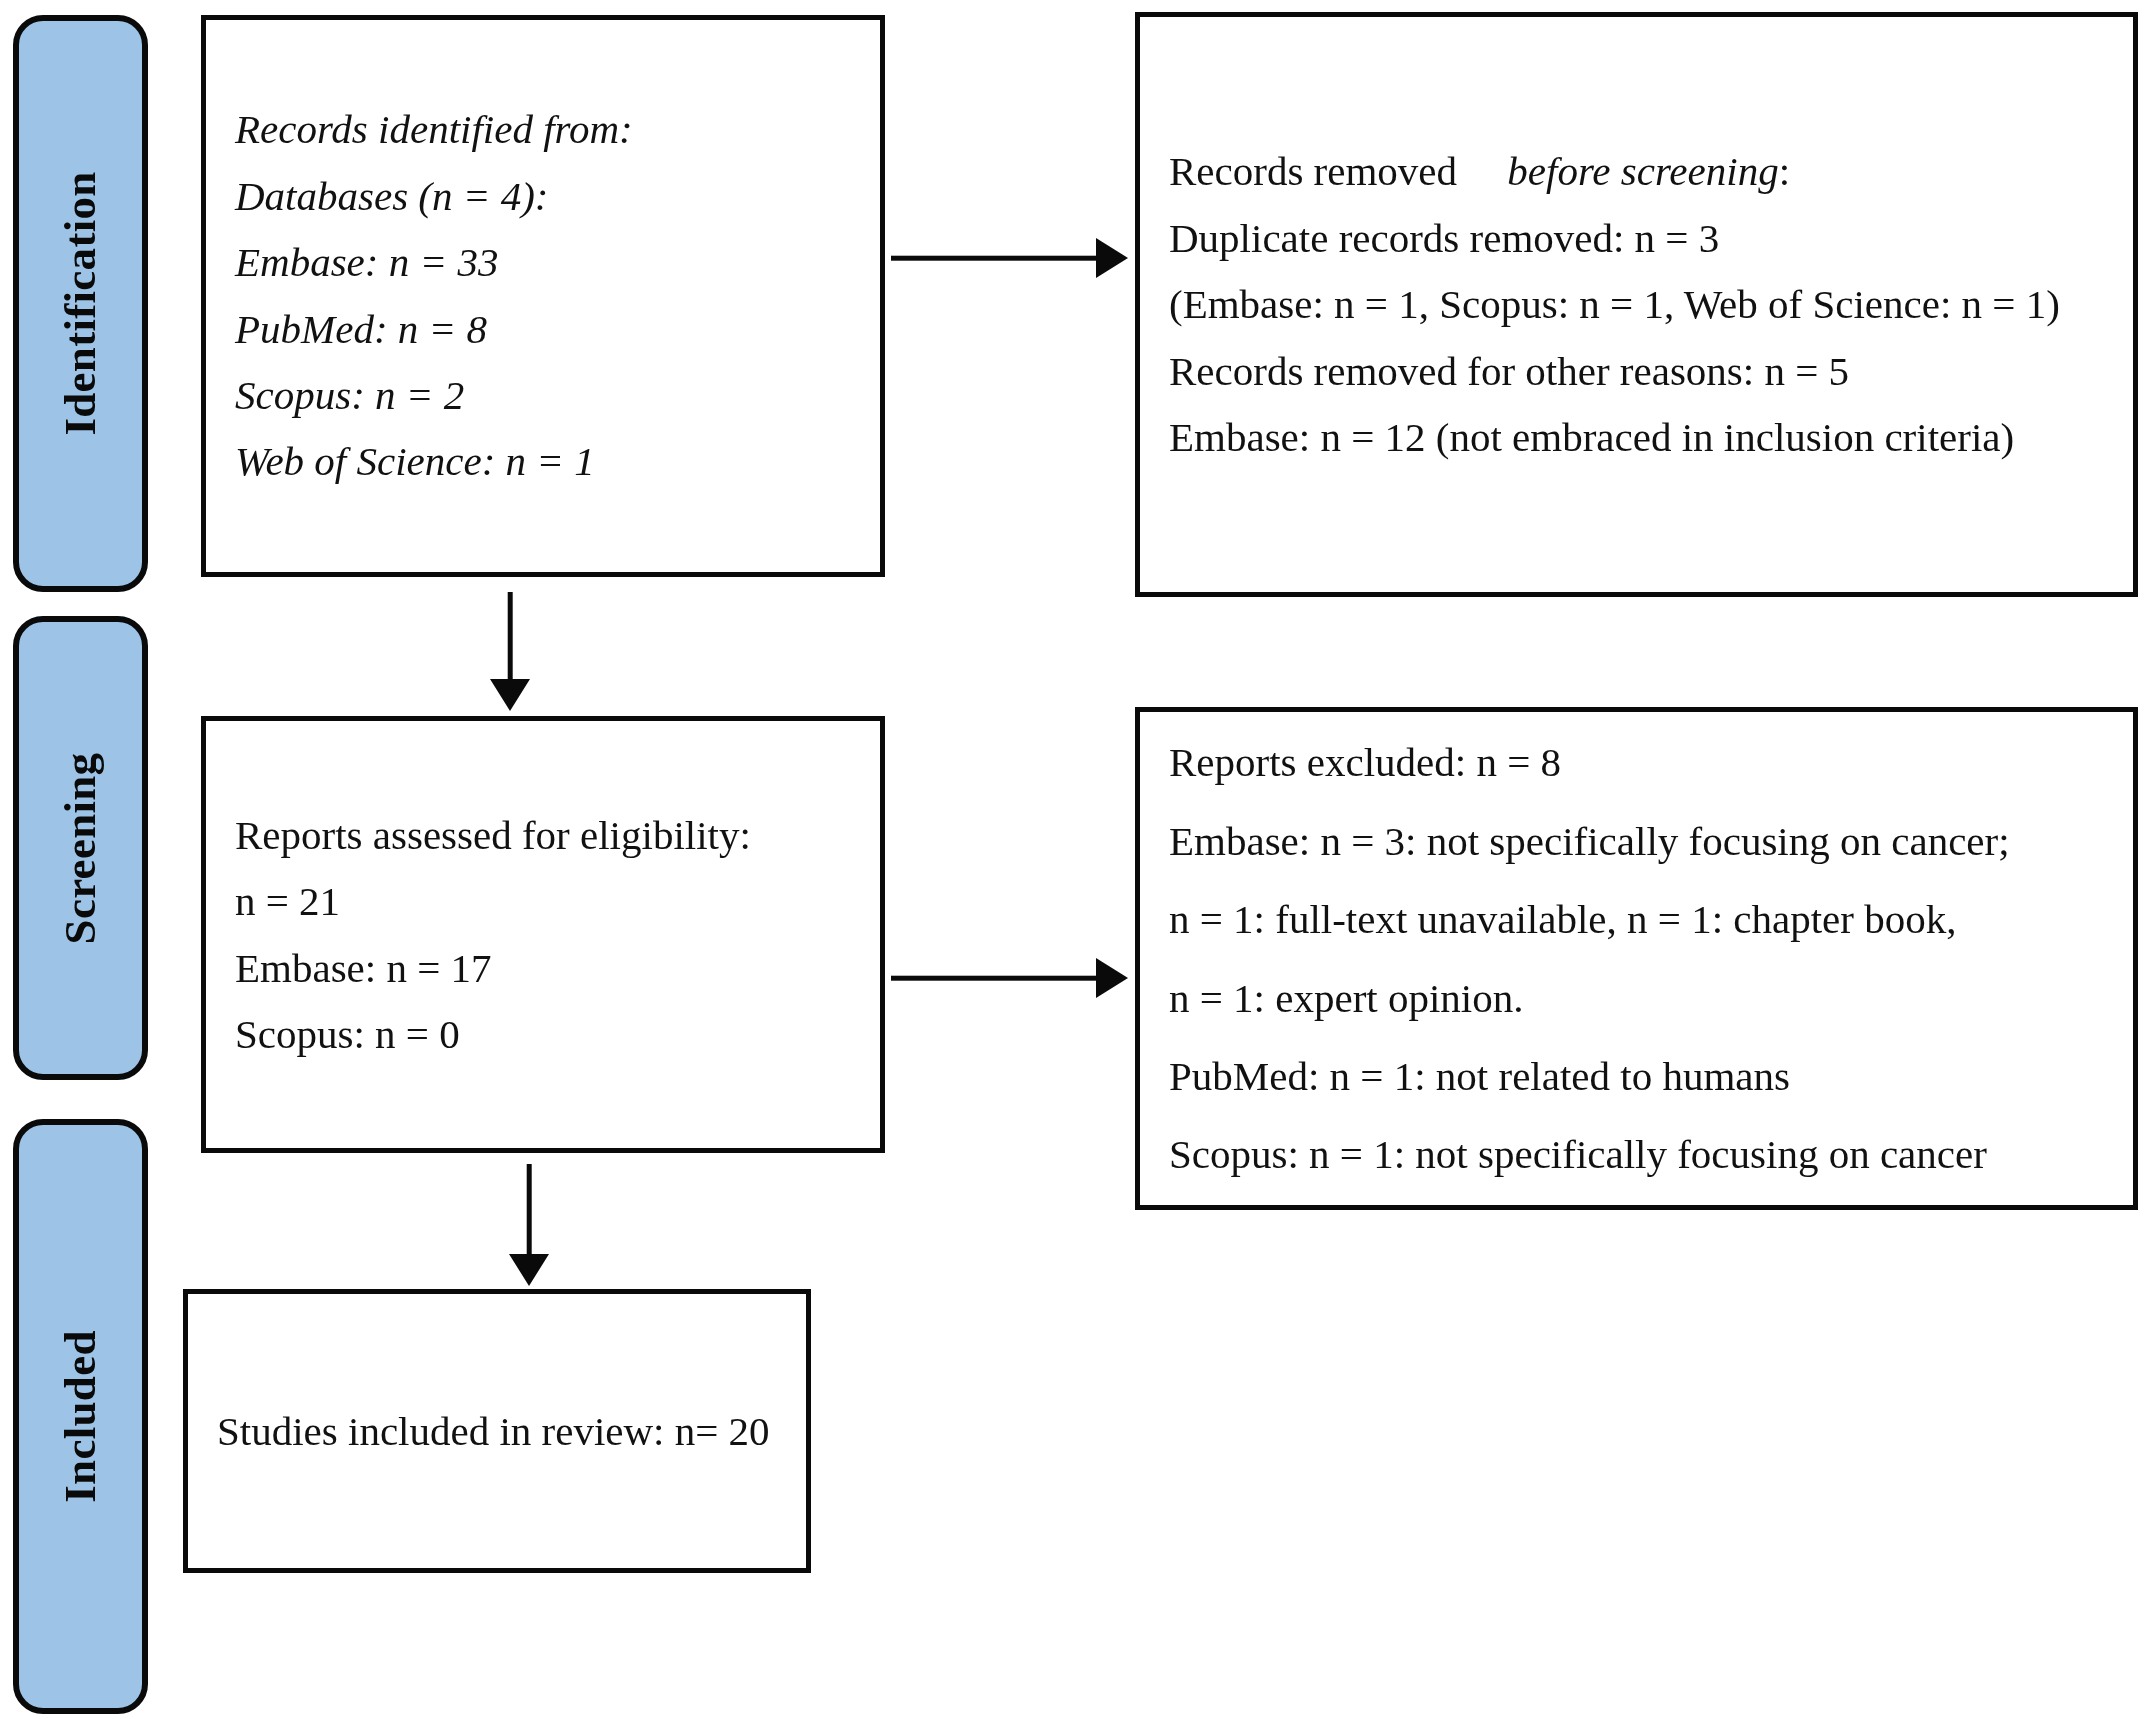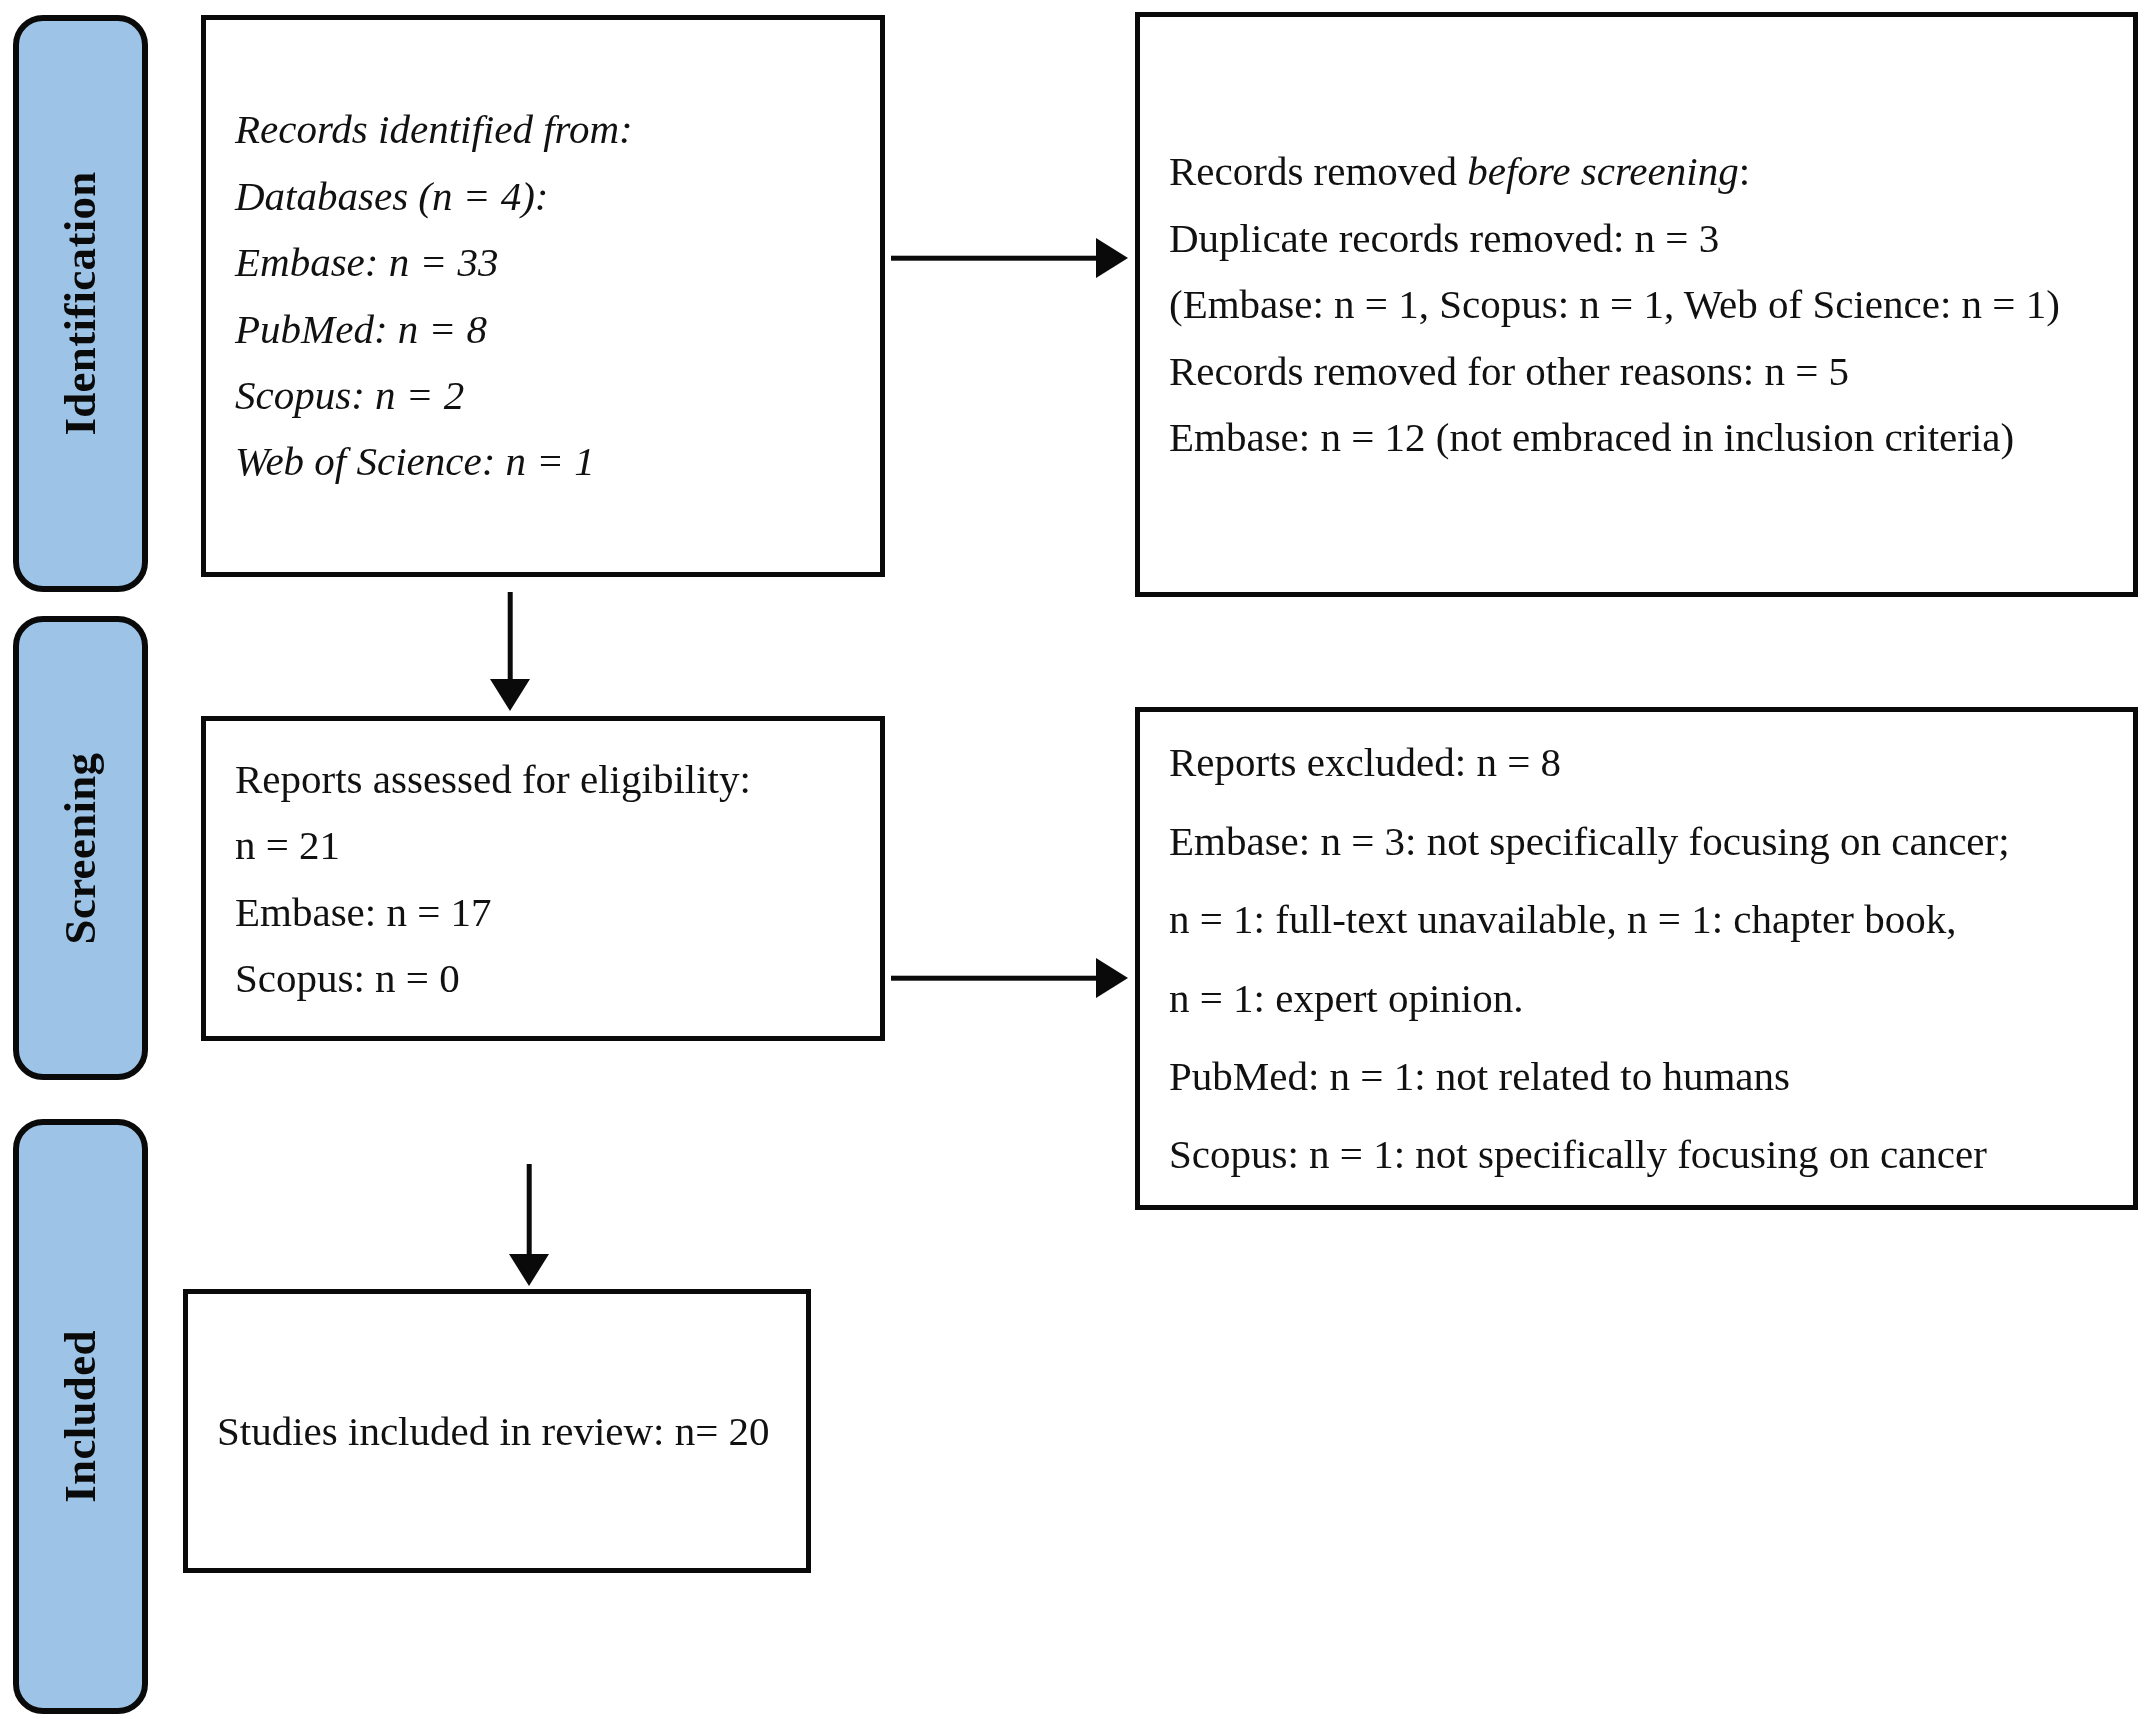--- a/index.html
+++ b/index.html
@@ -43,21 +43,21 @@
     justify-content:flex-start;
   }
   .flow-box.center-v{justify-content:center;}
   .flow-box .line{
     font-size:41px;
     line-height:1.62;
     white-space:nowrap;
     color:#111;
   }
   .flow-box .line.wrap{white-space:normal;}
-  .flow-box .line em{font-style:italic;}
+  .flow-box .line em{font-style:italic;margin-left:40px;}
 
   
   .arrow-h{position:absolute;height:0;}
   .arrow-h .shaft{
     position:absolute;left:0;top:50%;
     height:4.6px;background:#0a0a0a;transform:translateY(-50%);
   }
   .arrow-h .head{
     position:absolute;top:50%;transform:translateY(-50%);
     width:0;height:0;
@@ -107,21 +107,21 @@
   <div class="flow-box center-v" style="left:1135px;top:12px;width:1003px;height:585px;">
     <div class="line">
       <span>Records removed </span><em>before screening</em><span>:</span>
     </div>
     <div class="line">Duplicate records removed: n = 3</div>
     <div class="line wrap">(Embase: n = 1, Scopus: n = 1, Web of Science: n = 1)</div>
     <div class="line">Records removed for other reasons: n = 5</div>
     <div class="line">Embase: n = 12 (not embraced in inclusion criteria)</div>
   </div>
 
-  <div class="flow-box center-v" style="left:201px;top:716px;width:684px;height:325px;">
+  <div class="flow-box center-v" style="left:201px;top:716px;width:684px;height:437px;">
     <div class="line">Reports assessed for eligibility:</div>
     <div class="line">n = 21</div>
     <div class="line">Embase: n = 17</div>
     <div class="line">Scopus: n = 0</div>
   </div>
 
   <div class="flow-box center-v" style="left:1135px;top:707px;width:1003px;height:503px;gap:12px;">
     <div class="line">Reports excluded: n = 8</div>
     <div class="line">Embase: n = 3: not specifically focusing on cancer;</div>
     <div class="line">n = 1: full-text unavailable, n = 1: chapter book,</div>

